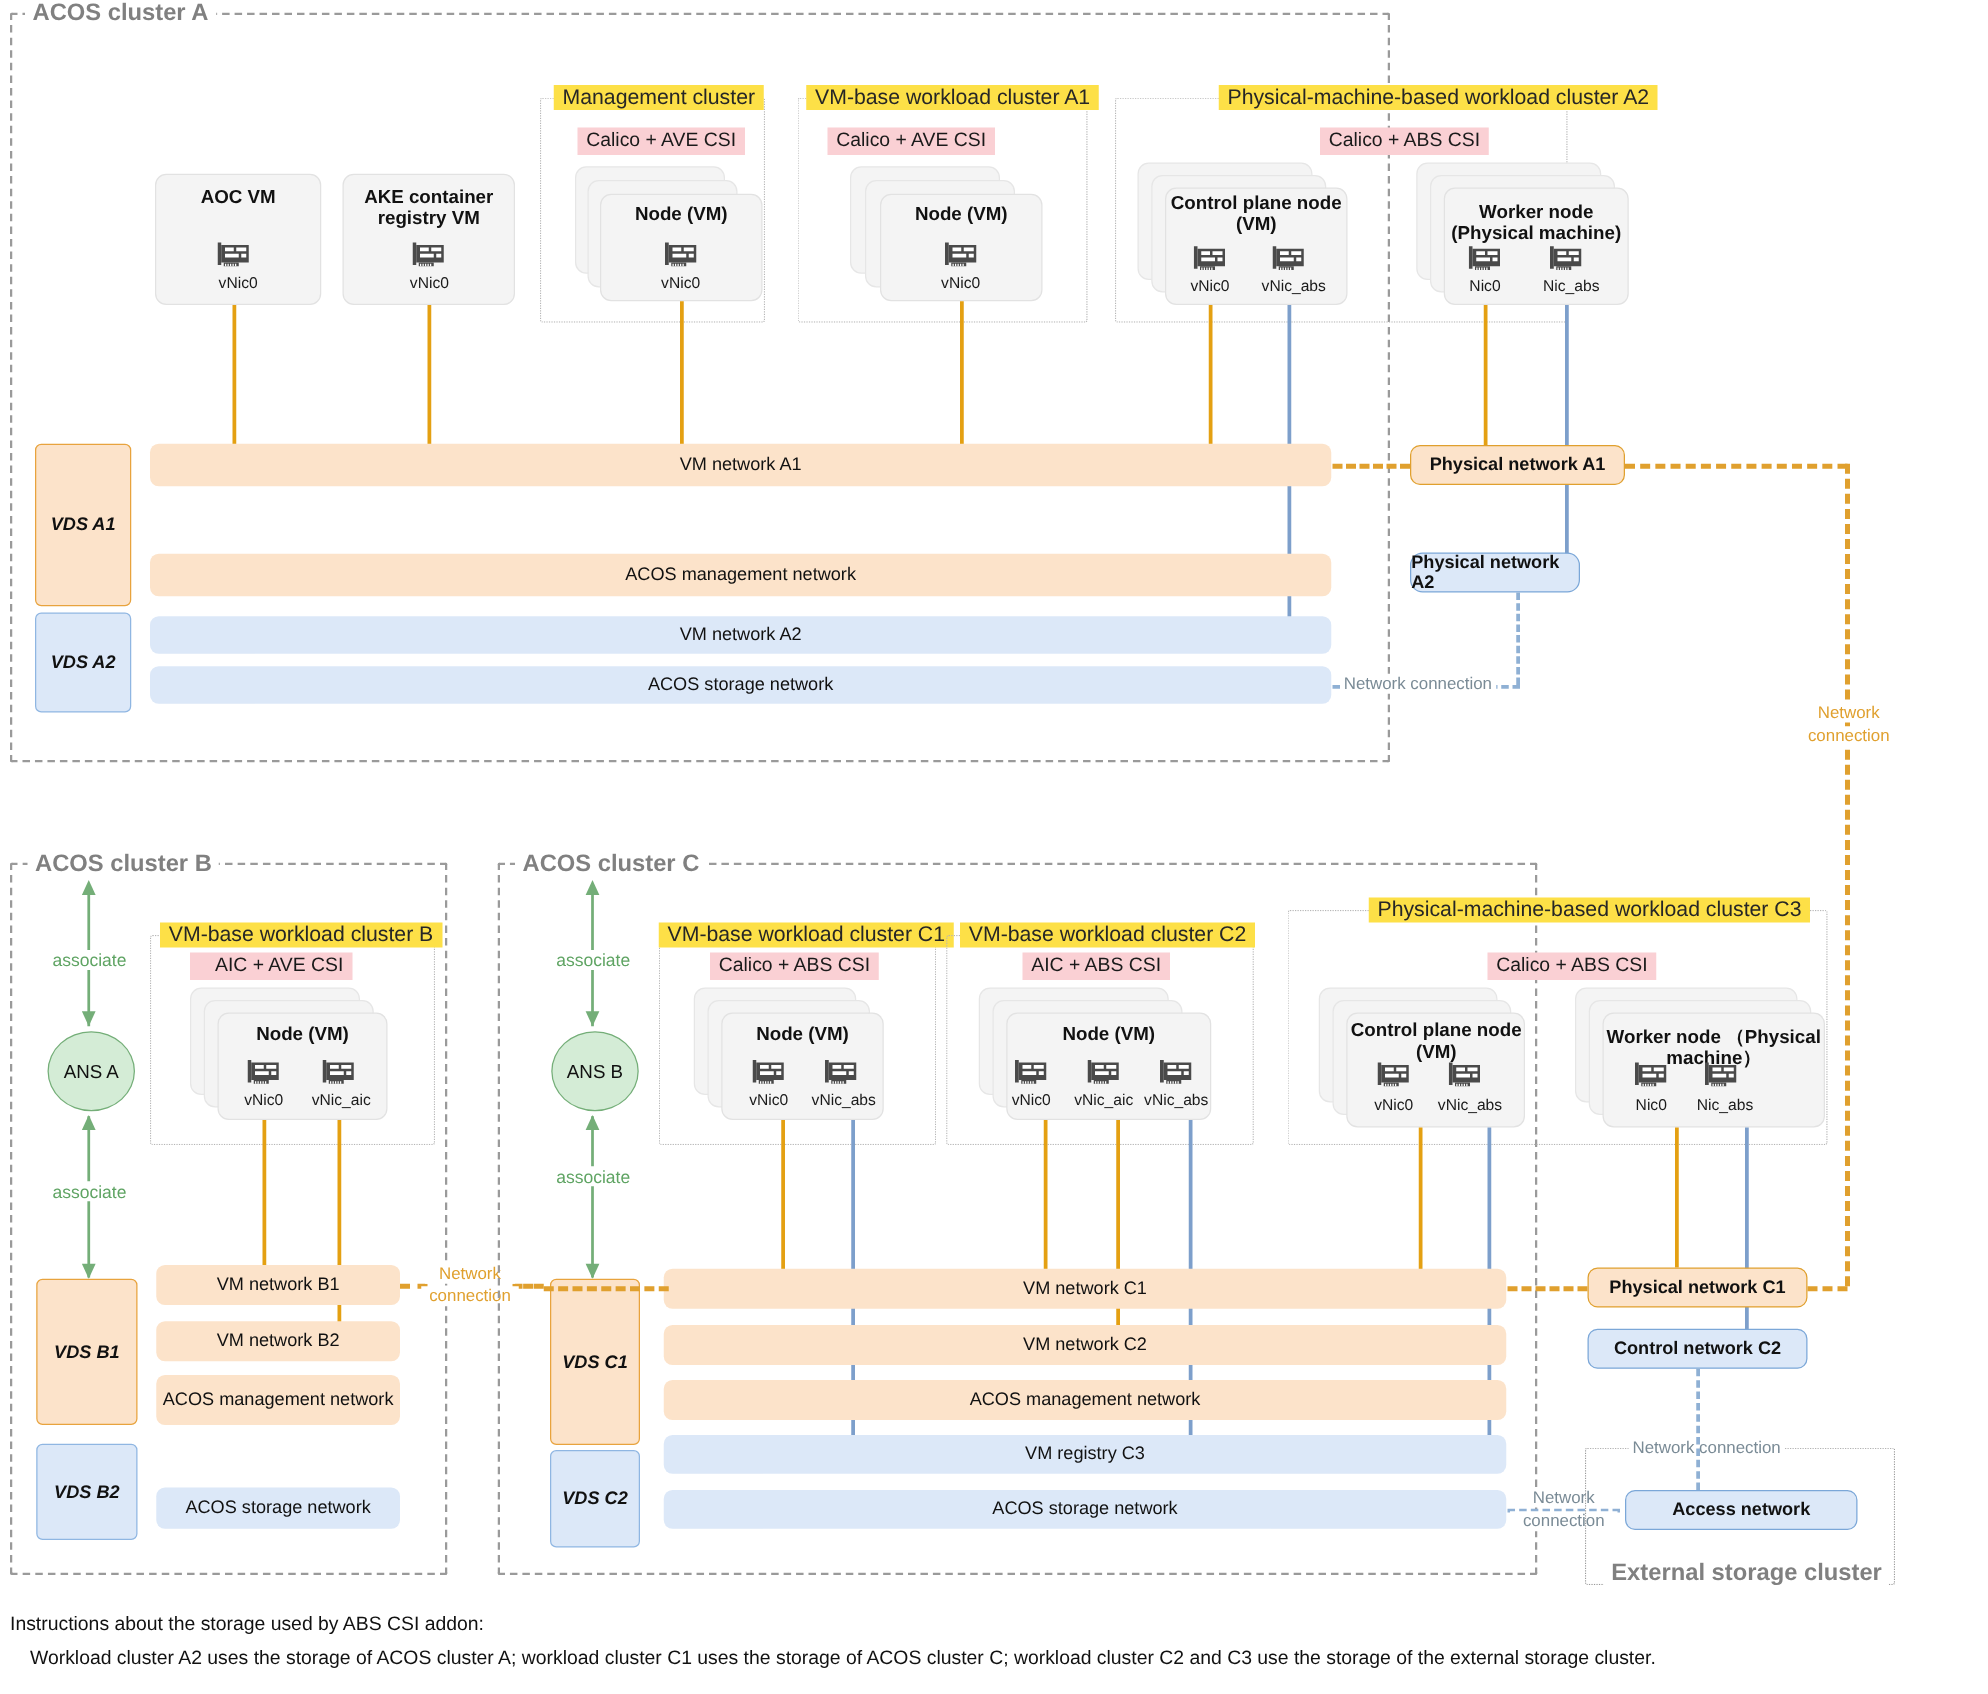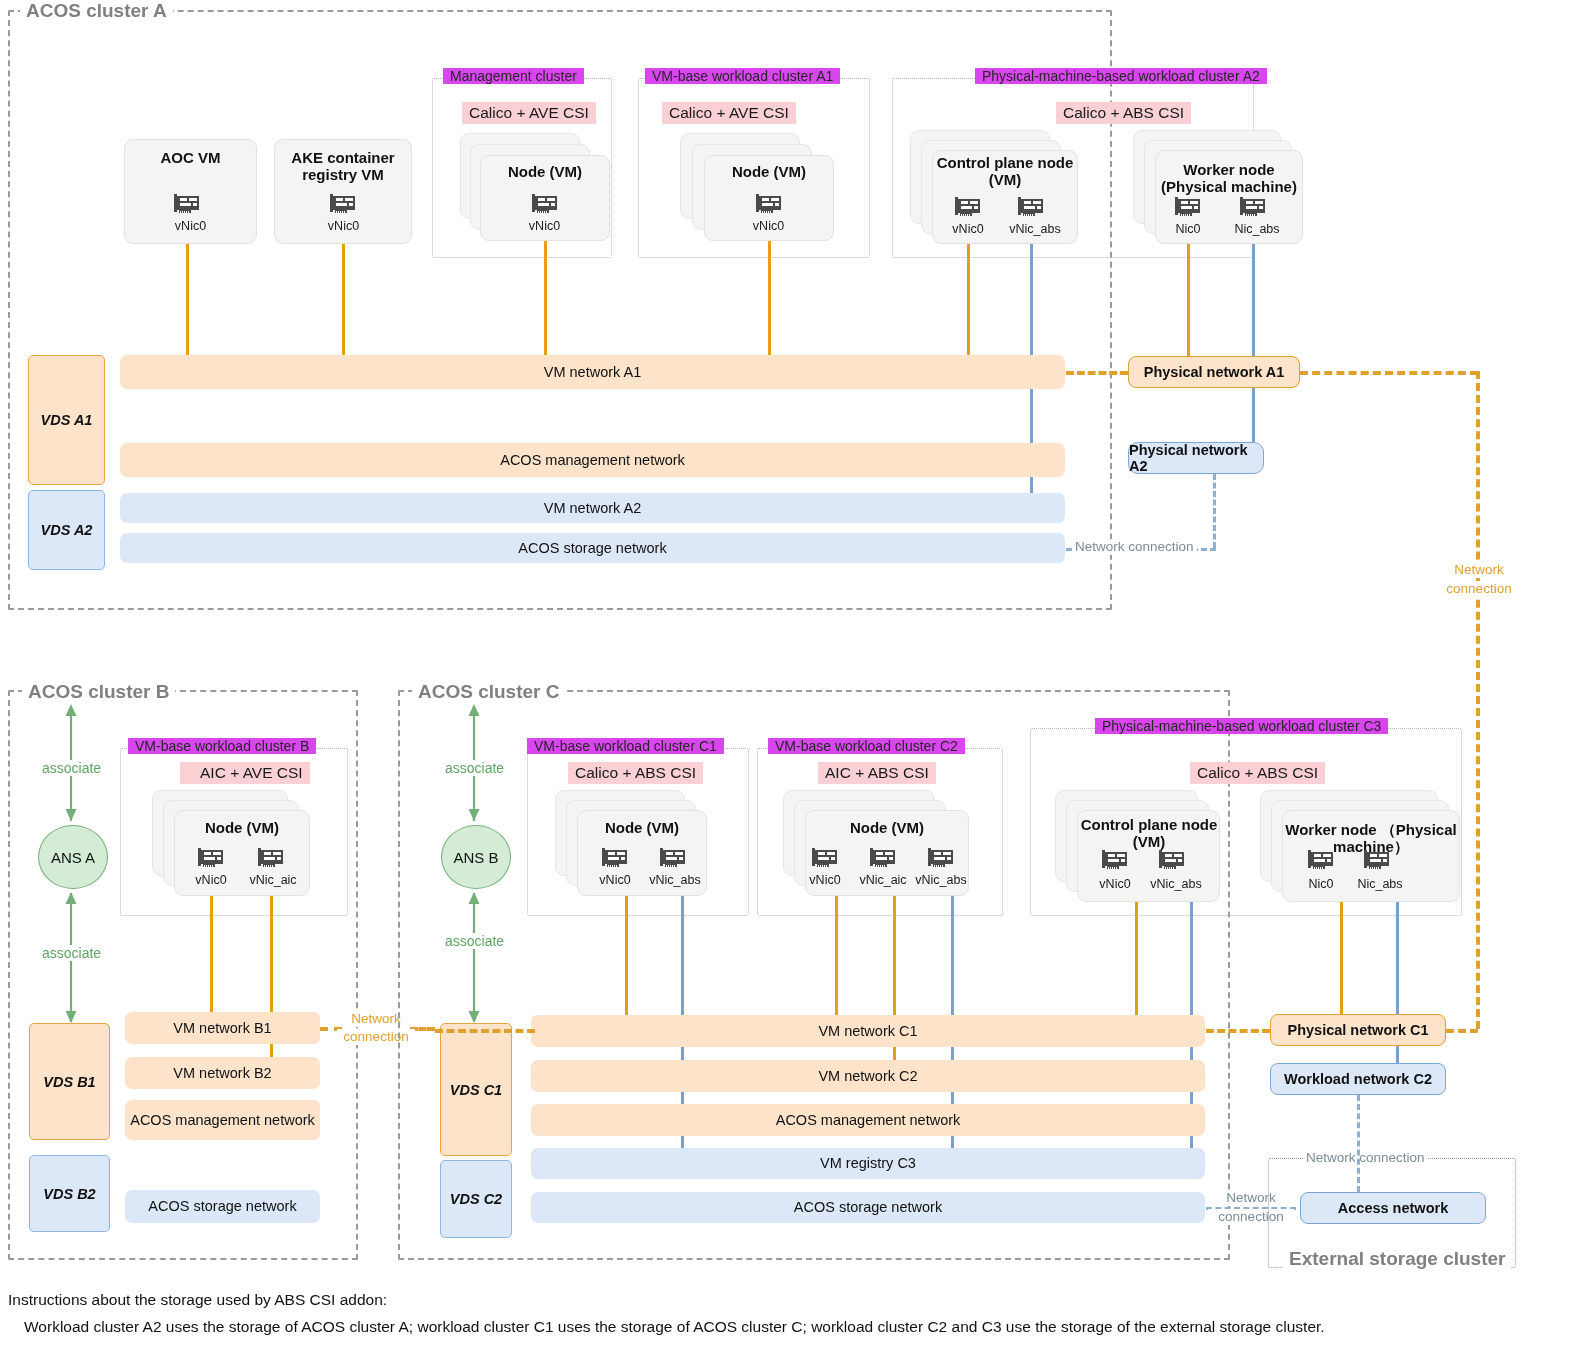--- a/index.html
+++ b/index.html
@@ -6,21 +6,21 @@
   body{font-family:"Liberation Sans","DejaVu Sans",sans-serif;}
   #canvas{position:relative;width:1590px;height:1355px;overflow:hidden;background:#fff;}
   .abs{position:absolute;box-sizing:border-box;}
 
   
   .cluster-frame{border:2px dashed #9a9a9a;border-radius:2px;}
   .cluster-title{color:#808080;font-weight:bold;font-size:19px;background:#fff;padding:0 6px;white-space:nowrap;}
 
   
   .sub-frame{border:1.5px dotted #b6b6b6;border-radius:2px;}
-  .sub-title{color:#262626;font-size:14px;background:#d946ef;padding:0 7px;white-space:nowrap;}
+  .sub-title{color:#262626;font-size:17px;background:#fde047;padding:0 7px;white-space:nowrap;}
 
   
   .csi{background:#fad0d4;color:#1a1a1a;font-size:15.5px;padding:2px 7px;white-space:nowrap;}
 
   
   .card{background:#f4f4f4;border:1px solid #e2e2e2;border-radius:9px;}
   .card-stack-b{background:#f4f4f4;border:1px solid #e6e6e6;border-radius:9px;}
   .card-title{font-weight:bold;font-size:15px;color:#111;text-align:center;line-height:1.12;}
   .nic-label{font-size:12.5px;color:#1a1a1a;text-align:center;white-space:nowrap;}
   .nic-ico{width:26px;height:22px;}
@@ -202,21 +202,21 @@
   <div class="abs ans" style="left:38px;top:825px;width:70px;height:64px;">ANS A</div>
   <svg class="abs garrow" style="left:60px;top:890px;width:22px;height:135px;">
     <line x1="11" y1="3" x2="11" y2="132" stroke="#74ae78" stroke-width="2.2"></line>
     <polygon points="11,2 5.5,14 16.5,14" fill="#74ae78"></polygon>
     <polygon points="11,133 5.5,121 16.5,121" fill="#74ae78"></polygon>
   </svg>
   <div class="abs assoc" style="left:38px;top:945px;background:#fff;padding:0 4px;">associate</div>
 
   <div class="abs sub-frame" style="left:120px;top:748px;width:228px;height:168px;"></div>
   <div class="abs sub-title" style="left:128px;top:738px;">VM-base workload cluster B</div>
-  <div class="abs csi" style="left:180px;top:762px;padding-left:20px;">AIC + AVE CSI</div>
+  <div class="abs csi" style="left:152px;top:762px;padding-left:20px;">AIC + AVE CSI</div>
   <div class="abs card-stack-b" style="left:152px;top:790px;width:136px;height:86px;"></div>
   <div class="abs card-stack-b" style="left:163px;top:800px;width:136px;height:86px;"></div>
   <div class="abs card" style="left:174px;top:810px;width:136px;height:86px;"></div>
   <div class="abs card-title" style="left:174px;top:820px;width:136px;">Node (VM)</div>
   <svg class="abs nic-ico" style="left:198px;top:847px;">
       <use href="#nicIcon"></use>
     </svg>
   <svg class="abs nic-ico" style="left:258px;top:847px;">
       <use href="#nicIcon"></use>
     </svg>
@@ -336,21 +336,21 @@
 
   <div class="abs strip orange" style="left:531px;top:1015px;width:674px;height:32px;">VM network C1</div>
   <div class="abs strip orange" style="left:531px;top:1060px;width:674px;height:32px;">VM network C2</div>
   <div class="abs strip orange" style="left:531px;top:1104px;width:674px;height:32px;">ACOS management network</div>
   <div class="abs strip blue" style="left:531px;top:1148px;width:674px;height:31px;">VM registry C3</div>
   <div class="abs strip blue" style="left:531px;top:1192px;width:674px;height:31px;">ACOS storage network</div>
 
   <div class="abs hdash-orange" style="left:435px;top:1029px;width:100px;"></div>
 
   <div class="abs pnet orange" style="left:1270px;top:1014px;width:176px;height:32px;">Physical network C1</div>
-  <div class="abs pnet blue" style="left:1270px;top:1063px;width:176px;height:32px;">Workload network C2</div>
+  <div class="abs pnet blue" style="left:1270px;top:1063px;width:176px;height:32px;">Control network C2</div>
 
   <div class="abs hdash-orange" style="left:1206px;top:1029px;width:64px;"></div>
   <div class="abs hdash-orange" style="left:1446px;top:1029px;width:32px;"></div>
 
   <div class="abs hdash-blue" style="left:1206px;top:1207px;width:90px;"></div>
   <div class="abs conn-label" style="left:1212px;top:1190px;width:78px;">Network</div>
   <div class="abs conn-label" style="left:1208px;top:1209px;width:86px;">connection</div>
 
   <div class="abs sub-frame" style="left:1268px;top:1158px;width:248px;height:110px;border-style:dotted;border-color:#9a9a9a;border-width:1.6px;"></div>
   <div class="abs cluster-title" style="left:1283px;top:1248px;font-size:19px;">External storage cluster</div>

